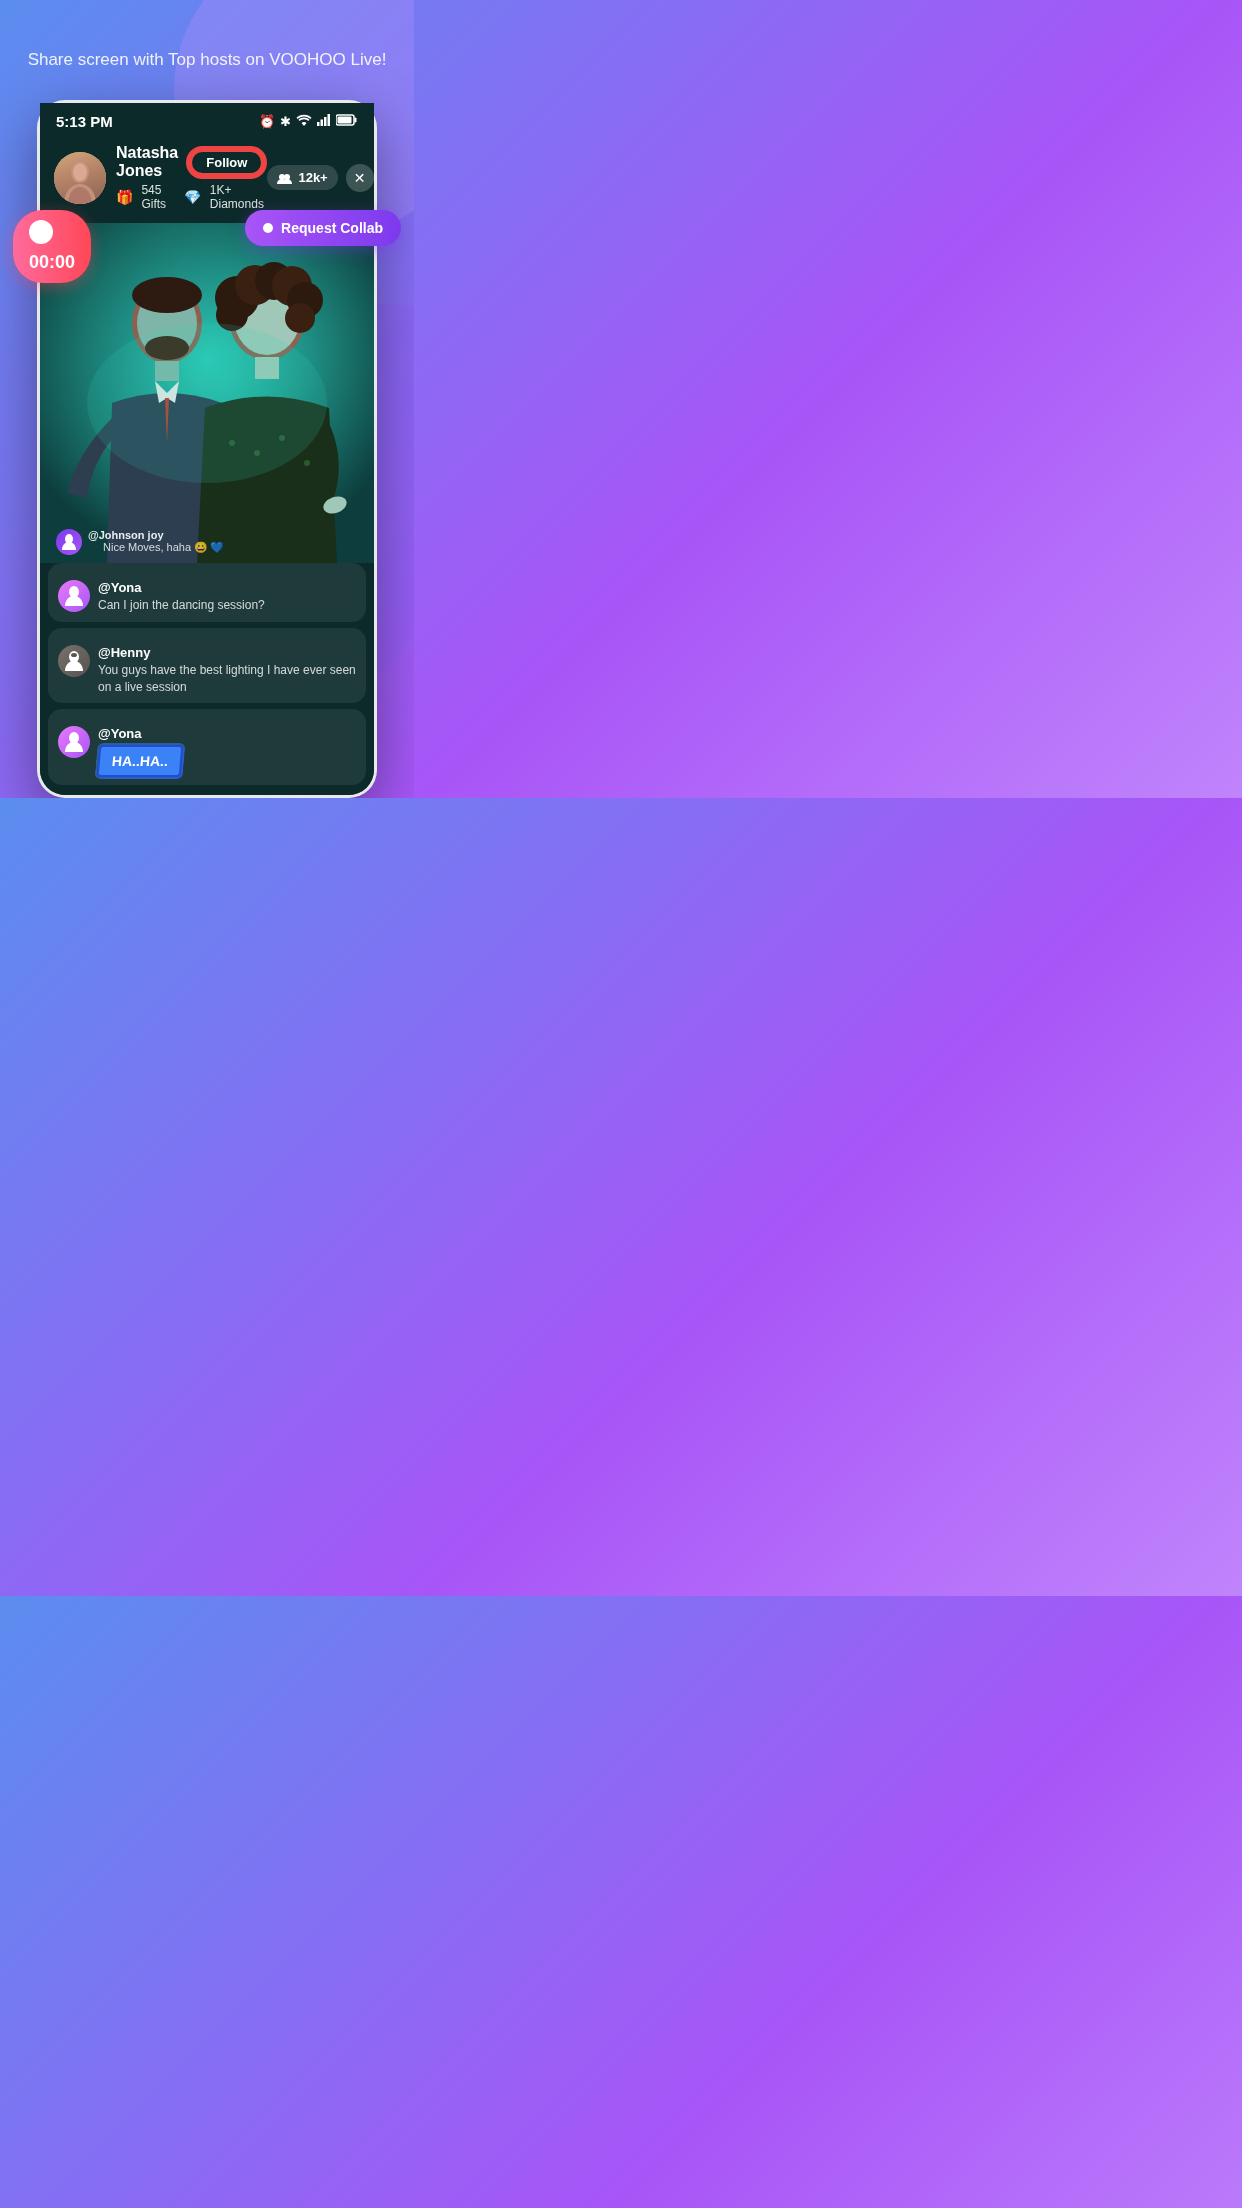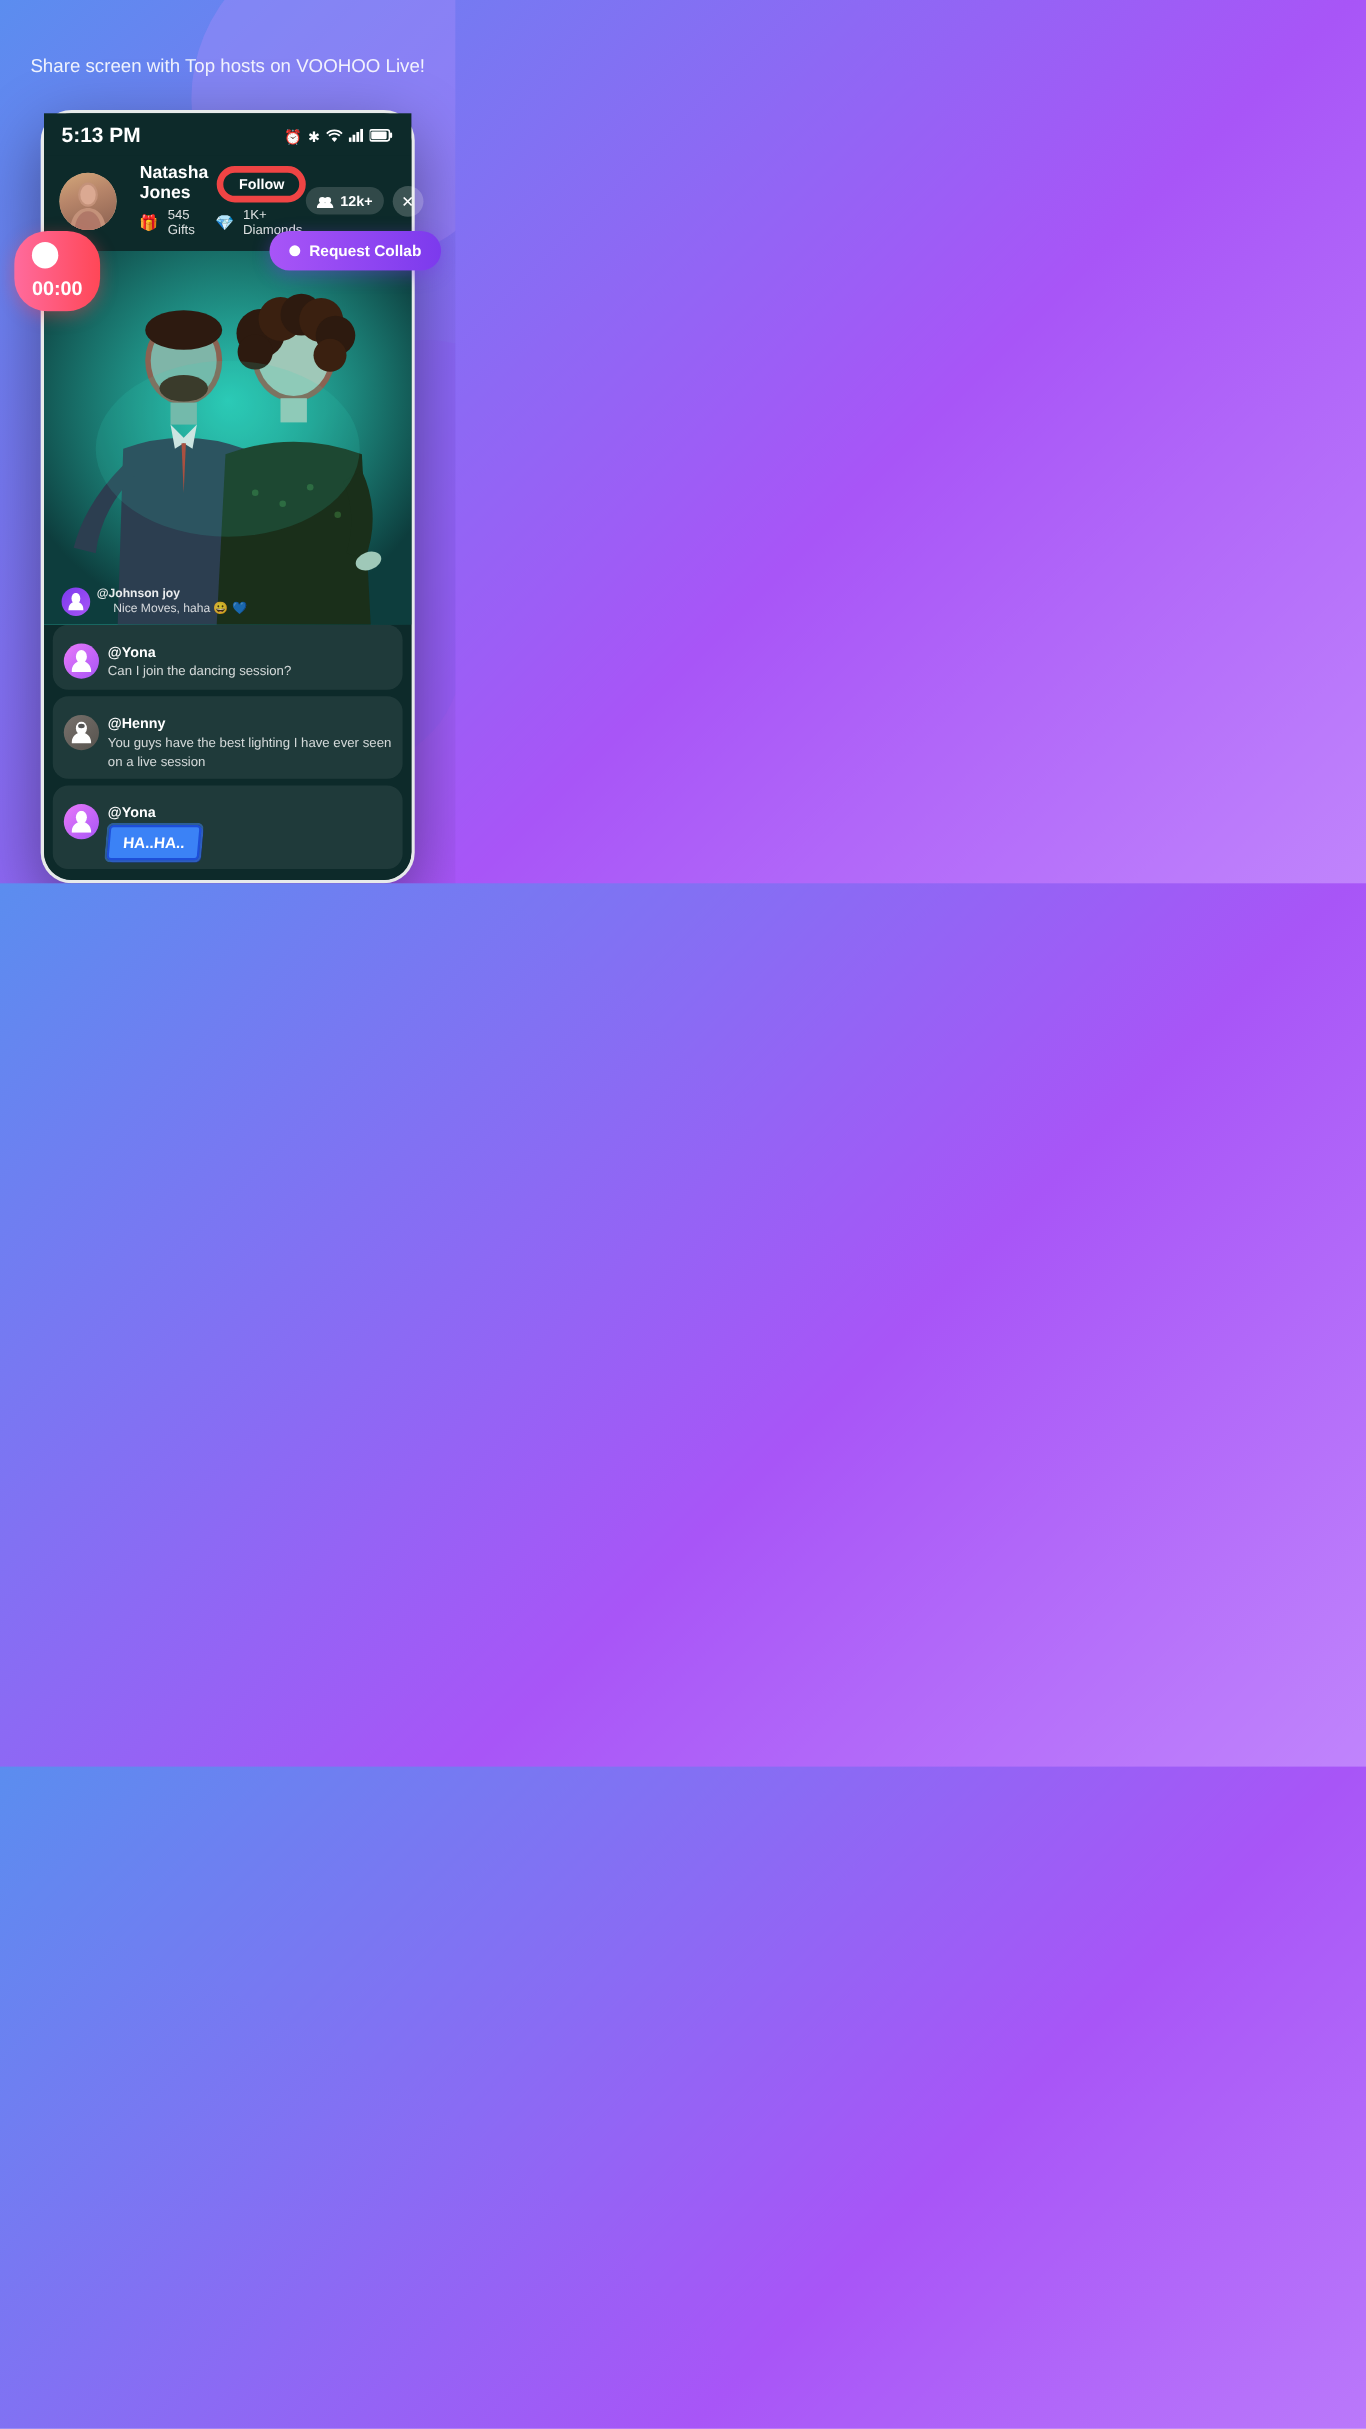--- a/index.html
+++ b/index.html
@@ -81,21 +81,21 @@
     
     .status-bar {
       display: flex;
       justify-content: space-between;
       align-items: center;
       padding: 10px 16px 6px;
       background: #0d2a2a;
     }
 
     .status-time {
-      font-size: 19px;
+      font-size: 15px;
       font-weight: 600;
       color: #fff;
     }
 
     .status-icons {
       display: flex;
       align-items: center;
       gap: 5px;
     }
 
@@ -109,21 +109,21 @@
       display: flex;
       align-items: center;
       justify-content: space-between;
       padding: 8px 14px 12px;
       background: #0d2a2a;
     }
 
     .profile-left {
       display: flex;
       align-items: center;
-      gap: 21px;
+      gap: 10px;
     }
 
     .avatar {
       width: 52px;
       height: 52px;
       border-radius: 50%;
       background: linear-gradient(135deg, #c8a882, #e8c9a0);
       overflow: hidden;
       display: flex;
       align-items: center;

